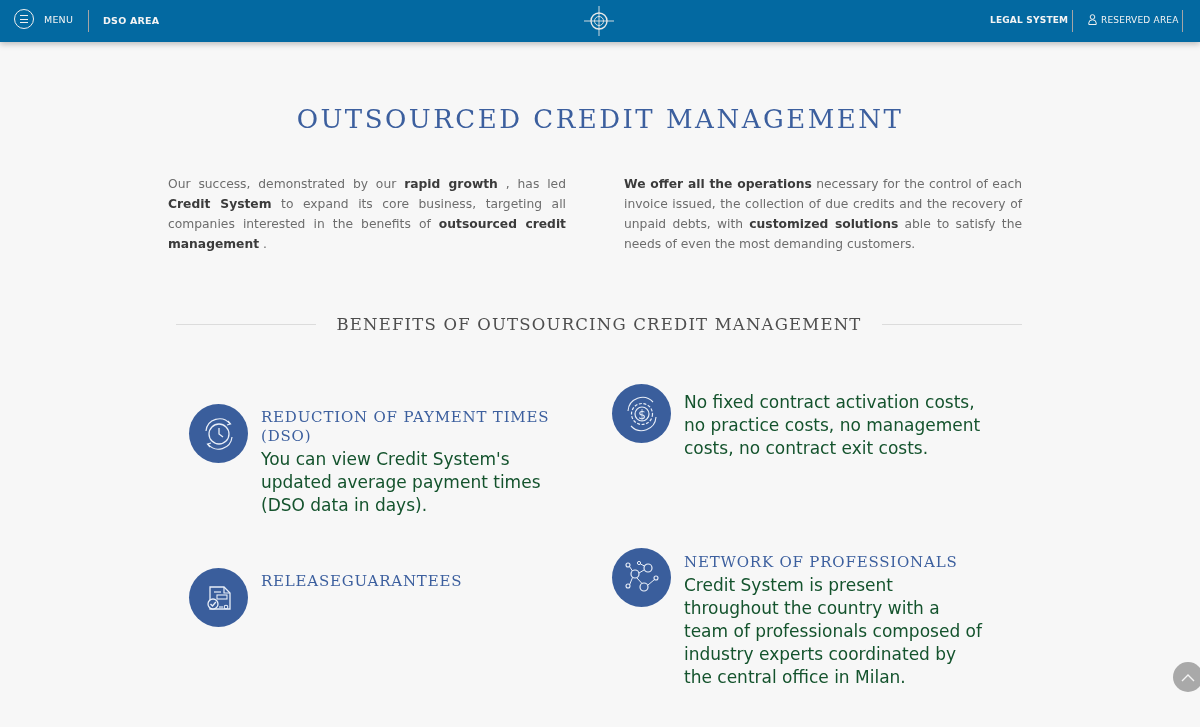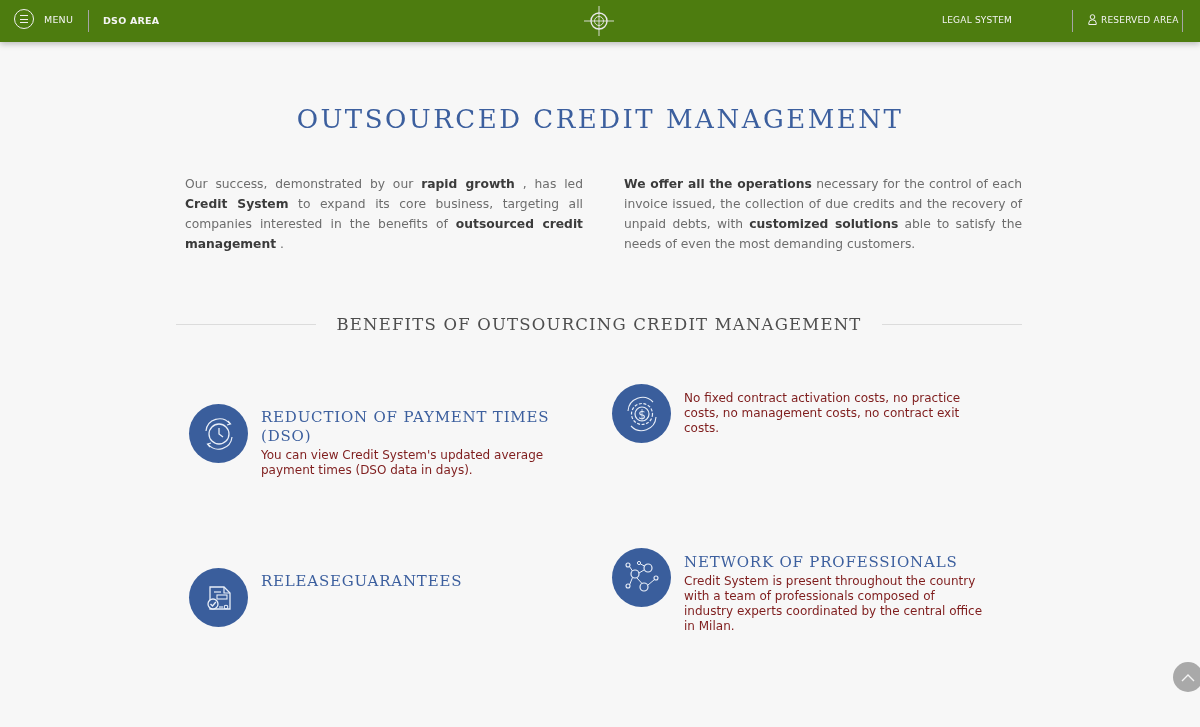--- a/index.html
+++ b/index.html
@@ -3,53 +3,53 @@
 <meta charset="utf-8">
 <style>
   html, body { margin:0; padding:0; }
   body {
     width:1200px; height:727px; overflow:hidden; position:relative;
     background:#f7f7f7;
     font-family:"DejaVu Sans", sans-serif;
   }
   .topbar {
     position:absolute; left:0; top:0; width:1200px; height:42px;
-    background:#4d7c0f;
+    background:#0369a1;
     box-shadow:0 2px 6px rgba(0,0,0,0.25);
     color:#f4f4f4;
     font-family:"DejaVu Sans", sans-serif;
     font-size:9.5px; letter-spacing:0.2px;
     z-index:5;
   }
   .menu-btn { position:absolute; left:14px; top:9px; display:flex; align-items:center; cursor:pointer; }
   .menu-circle {
     width:20px; height:20px; border:1.4px solid #f0f0f0; border-radius:50%;
     box-sizing:border-box; position:relative;
   }
   .menu-circle span { position:absolute; left:5px; width:8px; height:1.3px; background:#f0f0f0; }
   .menu-label { margin-left:10px; }
   .sep { position:absolute; top:10px; width:1px; height:22px; background:#a5a5a5; }
   .dso { position:absolute; left:103px; top:15px; font-weight:bold; cursor:pointer; }
   .logo { position:absolute; left:583px; top:5px; width:32px; height:32px; }
-  .legal { position:absolute; left:942px; top:15px; cursor:pointer; font-size:9px; }
+  .legal { position:absolute; left:990px; top:15px; cursor:pointer; font-size:9px;font-weight:bold; }
   .reserved { position:absolute; left:1088px; top:14px; display:flex; align-items:center; cursor:pointer; font-size:9px;justify-content:flex-end; }
   .reserved svg { margin-right:4px; }
 
   .main-title {
     position:absolute; left:0; top:104px; width:1200px; text-align:center;
     font-family:"DejaVu Serif", serif; font-size:26px; letter-spacing:2.5px;
     color:#3c5f9e; font-weight:normal; margin:0;
   }
   .intro {
     position:absolute; top:174px; width:398px;
     font-size:12.3px; line-height:20px; color:#6d6d6d; text-align:justify;
     margin:0;
   }
   .intro b { color:#3b3b3b; font-weight:bold; }
-  .intro-left { left:185px; }
+  .intro-left { left:168px; }
   .intro-right { left:624px; }
 
   .section-head {
     position:absolute; left:176px; top:313px; width:846px; height:22px;
     display:flex; align-items:center;
   }
   .section-head .line { flex:1; height:1px; background:#dcdcdc; }
   .section-head h2 {
     margin:0 20px; font-family:"DejaVu Serif", serif; font-weight:normal;
     font-size:16.5px; letter-spacing:1.2px; color:#4e4e4e; white-space:nowrap;
@@ -59,21 +59,21 @@
   .benefit .circle {
     position:absolute; left:0; width:59px; height:59px; border-radius:50%;
     background:#3a5e9c; display:flex; align-items:center; justify-content:center;
   }
   .benefit .text { position:absolute; left:72px; width:300px; }
   .benefit h3 {
     margin:0; font-family:"DejaVu Serif", serif; font-weight:normal;
     font-size:15px; line-height:19px; letter-spacing:0.8px; color:#3c5f9e;
   }
   .benefit p {
-    margin:2px 0 0 0; font-size:12px; line-height:15px; color:#7f1d1d;
+    margin:2px 0 0 0; font-size:17px; line-height:23px; color:#14532d;
   }
   .b1 { left:189px; top:404px; }
   .b1 .circle { top:0; }
   .b1 .text { top:4px; }
   .b2 { left:612px; top:384px; }
   .b2 .circle { top:0; }
   .b2 .text { top:5px; }
   .b3 { left:189px; top:568px; }
   .b3 .circle { top:0; }
   .b3 .text { top:4px; }

